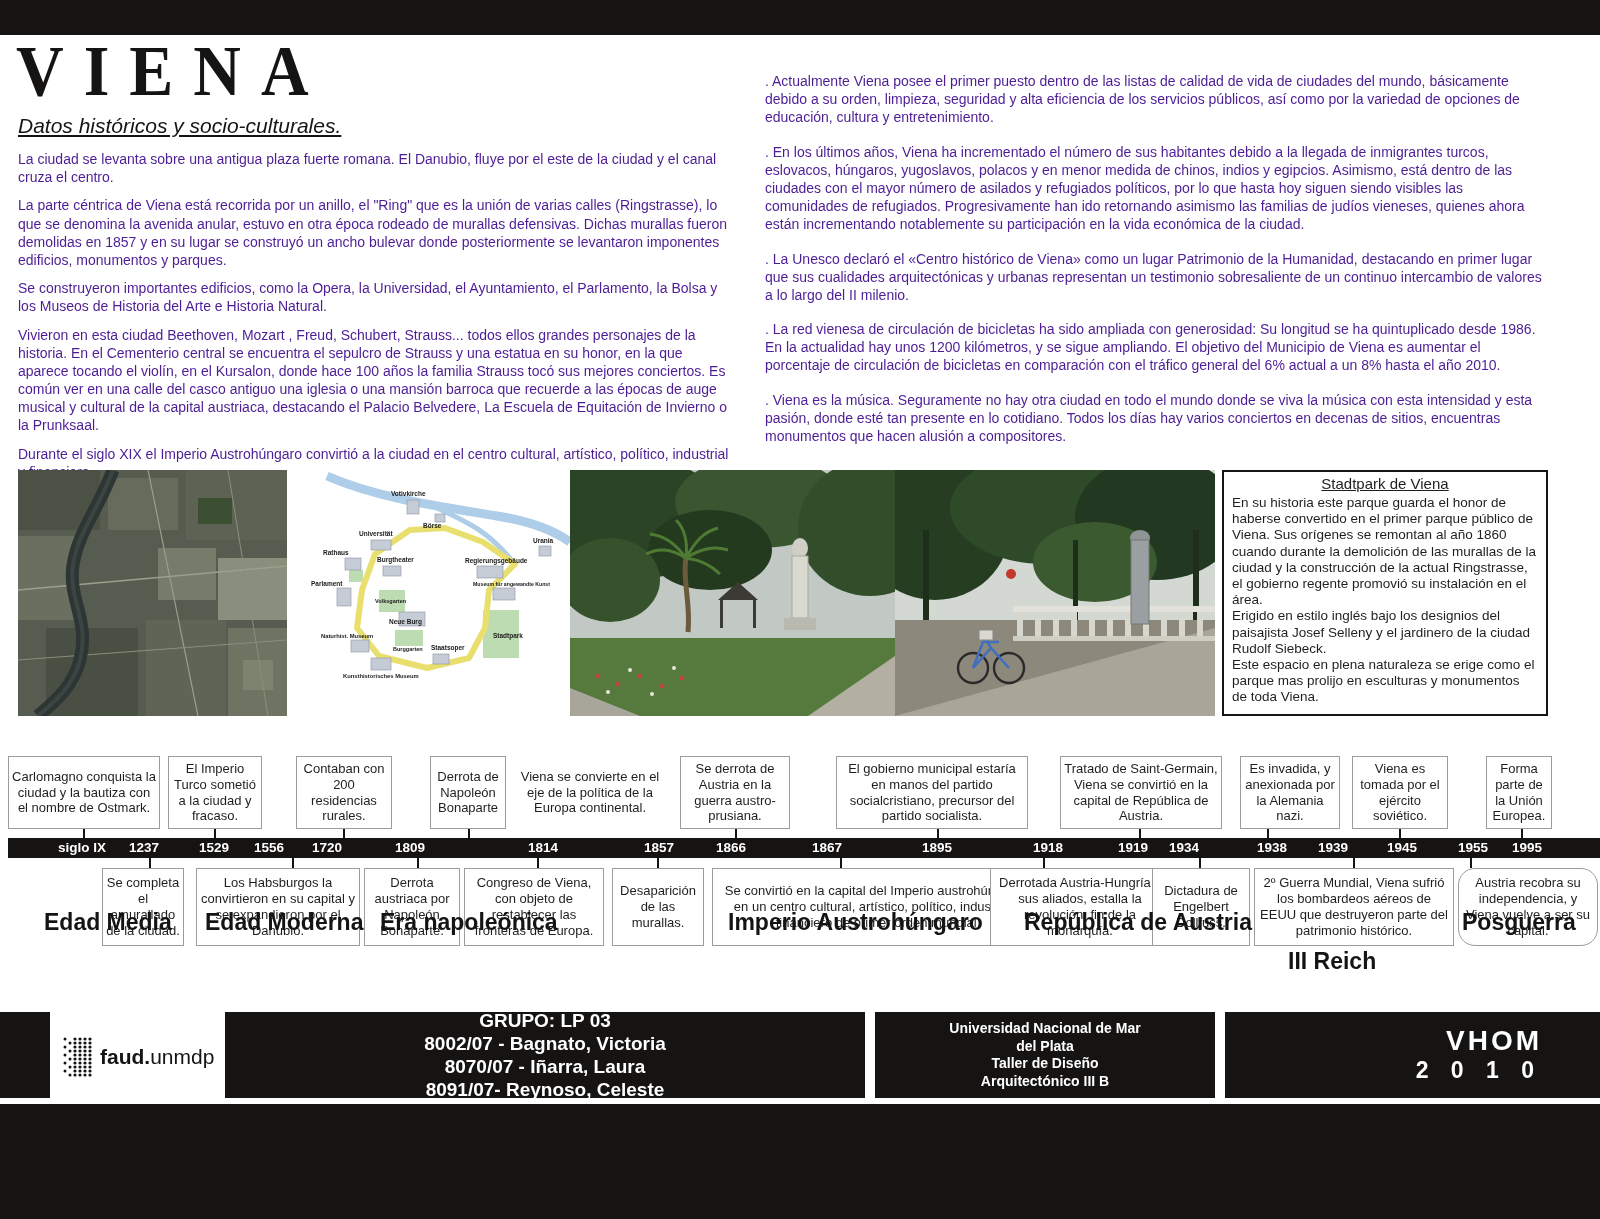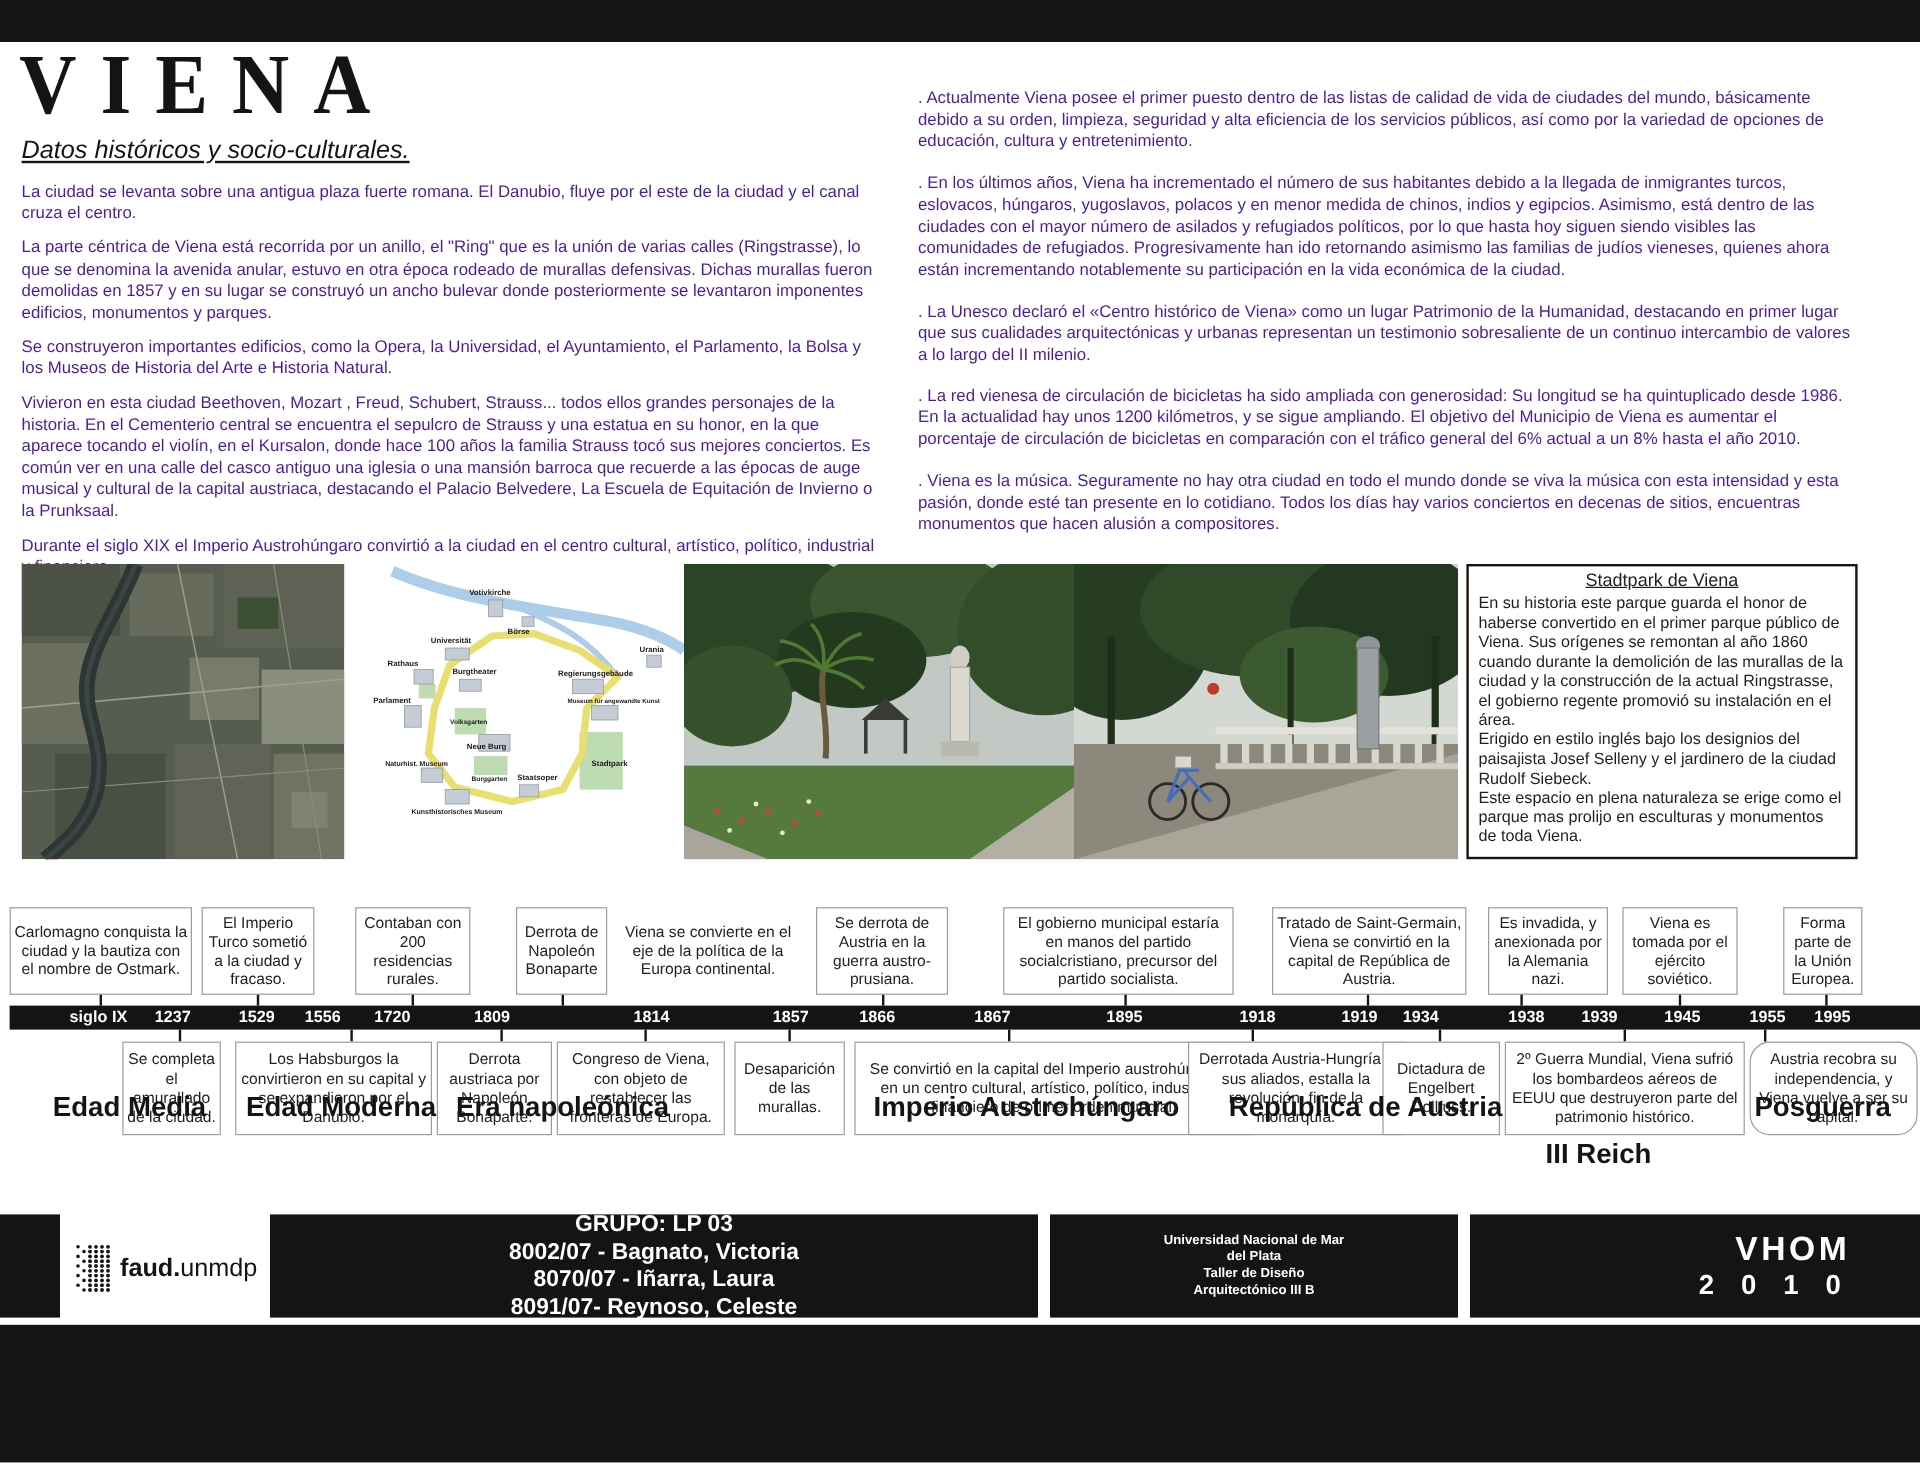--- a/index.html
+++ b/index.html
@@ -32,21 +32,21 @@
   .conn-t{position:absolute;top:829px;height:9px;width:2px;background:#161413;}
   .conn-b{position:absolute;top:858px;height:10px;width:2px;background:#161413;}
   .yearbar{position:absolute;left:8px;top:838px;width:1592px;height:20px;background:#161413;}
   .year{position:absolute;top:840px;transform:translateX(-50%);color:#fff;font-weight:bold;
         font-size:13.5px;white-space:nowrap;}
   .era{position:absolute;top:909px;font-weight:bold;font-size:23px;color:#161413;white-space:nowrap;}
   .foot-box{position:absolute;top:1012px;height:86px;background:#161413;color:#fff;
             display:flex;flex-direction:column;align-items:center;justify-content:center;
             font-weight:bold;text-align:center;}
   .foot-grupo{font-size:19px;line-height:1.22;}
-  .foot-uni{font-size:11px;line-height:1.25;}
+  .foot-uni{font-size:14px;line-height:1.25;}
   .foot-vhom{align-items:flex-end;padding-right:58px;box-sizing:border-box;text-align:right;}
   .vhom-line1{font-size:28px;letter-spacing:3px;line-height:1.1;}
   .vhom-line2{font-size:23px;letter-spacing:8px;line-height:1.2;}
   .logo-wrap{position:absolute;left:62px;top:1036px;display:flex;align-items:center;gap:8px;}
   .logo-text{font-size:21px;color:#161413;}
   .logo-text .b{font-weight:bold;}
 </style>
 </head>
 <body>
 

